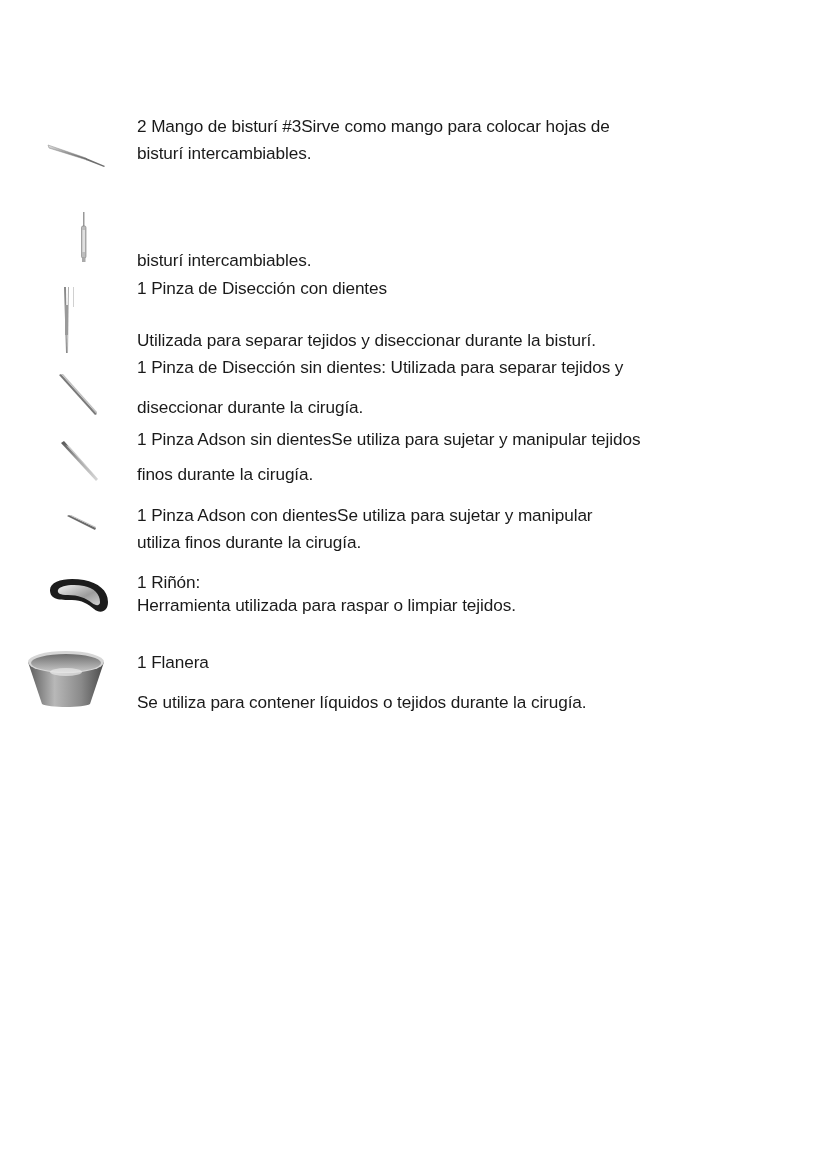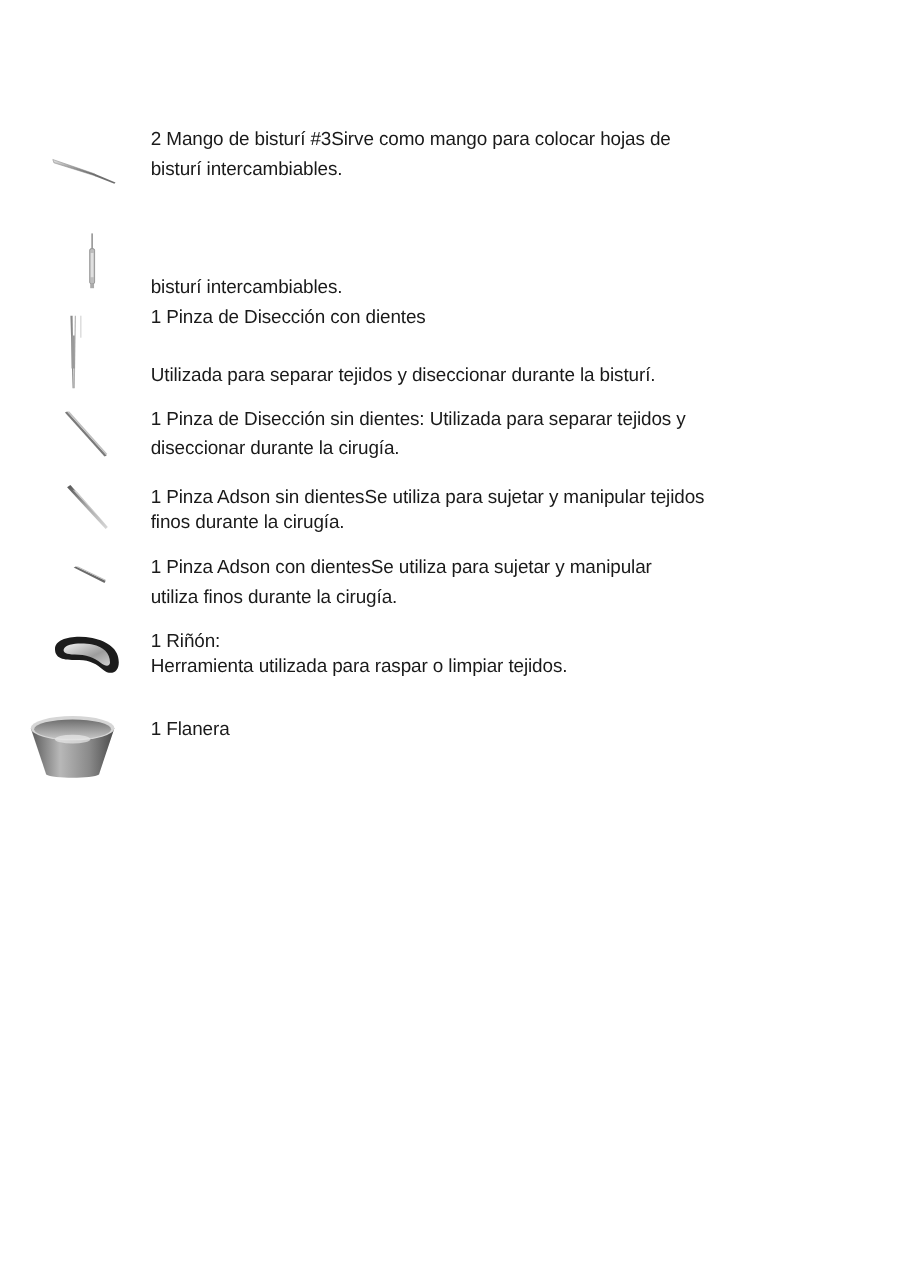--- a/index.html
+++ b/index.html
@@ -75,37 +75,37 @@
   </div>
   <div class="line" style="top:275px;">1 Pinza de Disección con dientes</div>
   <div class="line" style="top:327px;">Utilizada para separar tejidos y diseccionar durante la bisturí.</div>
 
   <div class="icon" style="left:57px;top:373px;">
     <svg width="42" height="44" viewBox="0 0 42 44">
       <path d="M2 2 L4 1 L40 41 L38 42 Z" fill="#7a7a7a"></path>
       <path d="M4 1 L6 1 L40 39 L40 41 Z" fill="#c0c0c0"></path>
     </svg>
   </div>
-  <div class="line" style="top:367px;text-align:center;">1 Pinza de Disección sin dientes: Utilizada para separar tejidos y</div>
+  <div class="line" style="top:354px;text-align:center;">1 Pinza de Disección sin dientes: Utilizada para separar tejidos y</div>
   <div class="line" style="top:394px;">diseccionar durante la cirugía.</div>
 
   <div class="icon" style="left:60px;top:441px;">
     <svg width="40" height="42" viewBox="0 0 40 42">
       <defs>
         <linearGradient id="g5" x1="0" y1="0" x2="1" y2="1">
           <stop offset="0" stop-color="#555"></stop>
           <stop offset="0.5" stop-color="#aaa"></stop>
           <stop offset="1" stop-color="#d8d8d8"></stop>
         </linearGradient>
       </defs>
       <path d="M1 2 L4 0 L38 38 L36 40 Z" fill="url(#g5)"></path>
       <path d="M6 4 L10 6 L38 38 Z" fill="#cfcfcf"></path>
     </svg>
   </div>
-  <div class="line" style="top:438px;text-align:right;">1 Pinza Adson sin dientesSe utiliza para sujetar y manipular tejidos</div>
+  <div class="line" style="top:426px;text-align:right;">1 Pinza Adson sin dientesSe utiliza para sujetar y manipular tejidos</div>
   <div class="line" style="top:461px;">finos durante la cirugía.</div>
 
   <div class="icon" style="left:66px;top:514px;">
     <svg width="32" height="18" viewBox="0 0 32 18">
       <path d="M1 2 L3 1 L30 14 L29 16 Z" fill="#6a6a6a"></path>
       <path d="M3 1 L5 1 L30 13 L30 14 Z" fill="#bbbbbb"></path>
     </svg>
   </div>
   <div class="line" style="top:502px;">1 Pinza Adson con dientesSe utiliza para sujetar y manipular</div>
   <div class="line" style="top:529px;">utiliza finos durante la cirugía.</div>
@@ -140,14 +140,15 @@
           <stop offset="1" stop-color="#c8c8c8"></stop>
         </linearGradient>
       </defs>
       <path d="M2 14 L78 14 L64 56 C58 60 22 60 16 56 Z" fill="url(#g8a)"></path>
       <ellipse cx="40" cy="14" rx="38" ry="11" fill="#d6d6d6"></ellipse>
       <ellipse cx="40" cy="15" rx="35" ry="9" fill="url(#g8b)"></ellipse>
       <ellipse cx="40" cy="24" rx="16" ry="4" fill="#e8e8e8" opacity="0.7"></ellipse>
     </svg>
   </div>
   <div class="line" style="top:649px;">1 Flanera</div>
+  <div class="line" style="top:689px;">Se utiliza para contener líquidos o tejidos durante la cirugía.</div>
 
 </div>
 
 </body></html>

